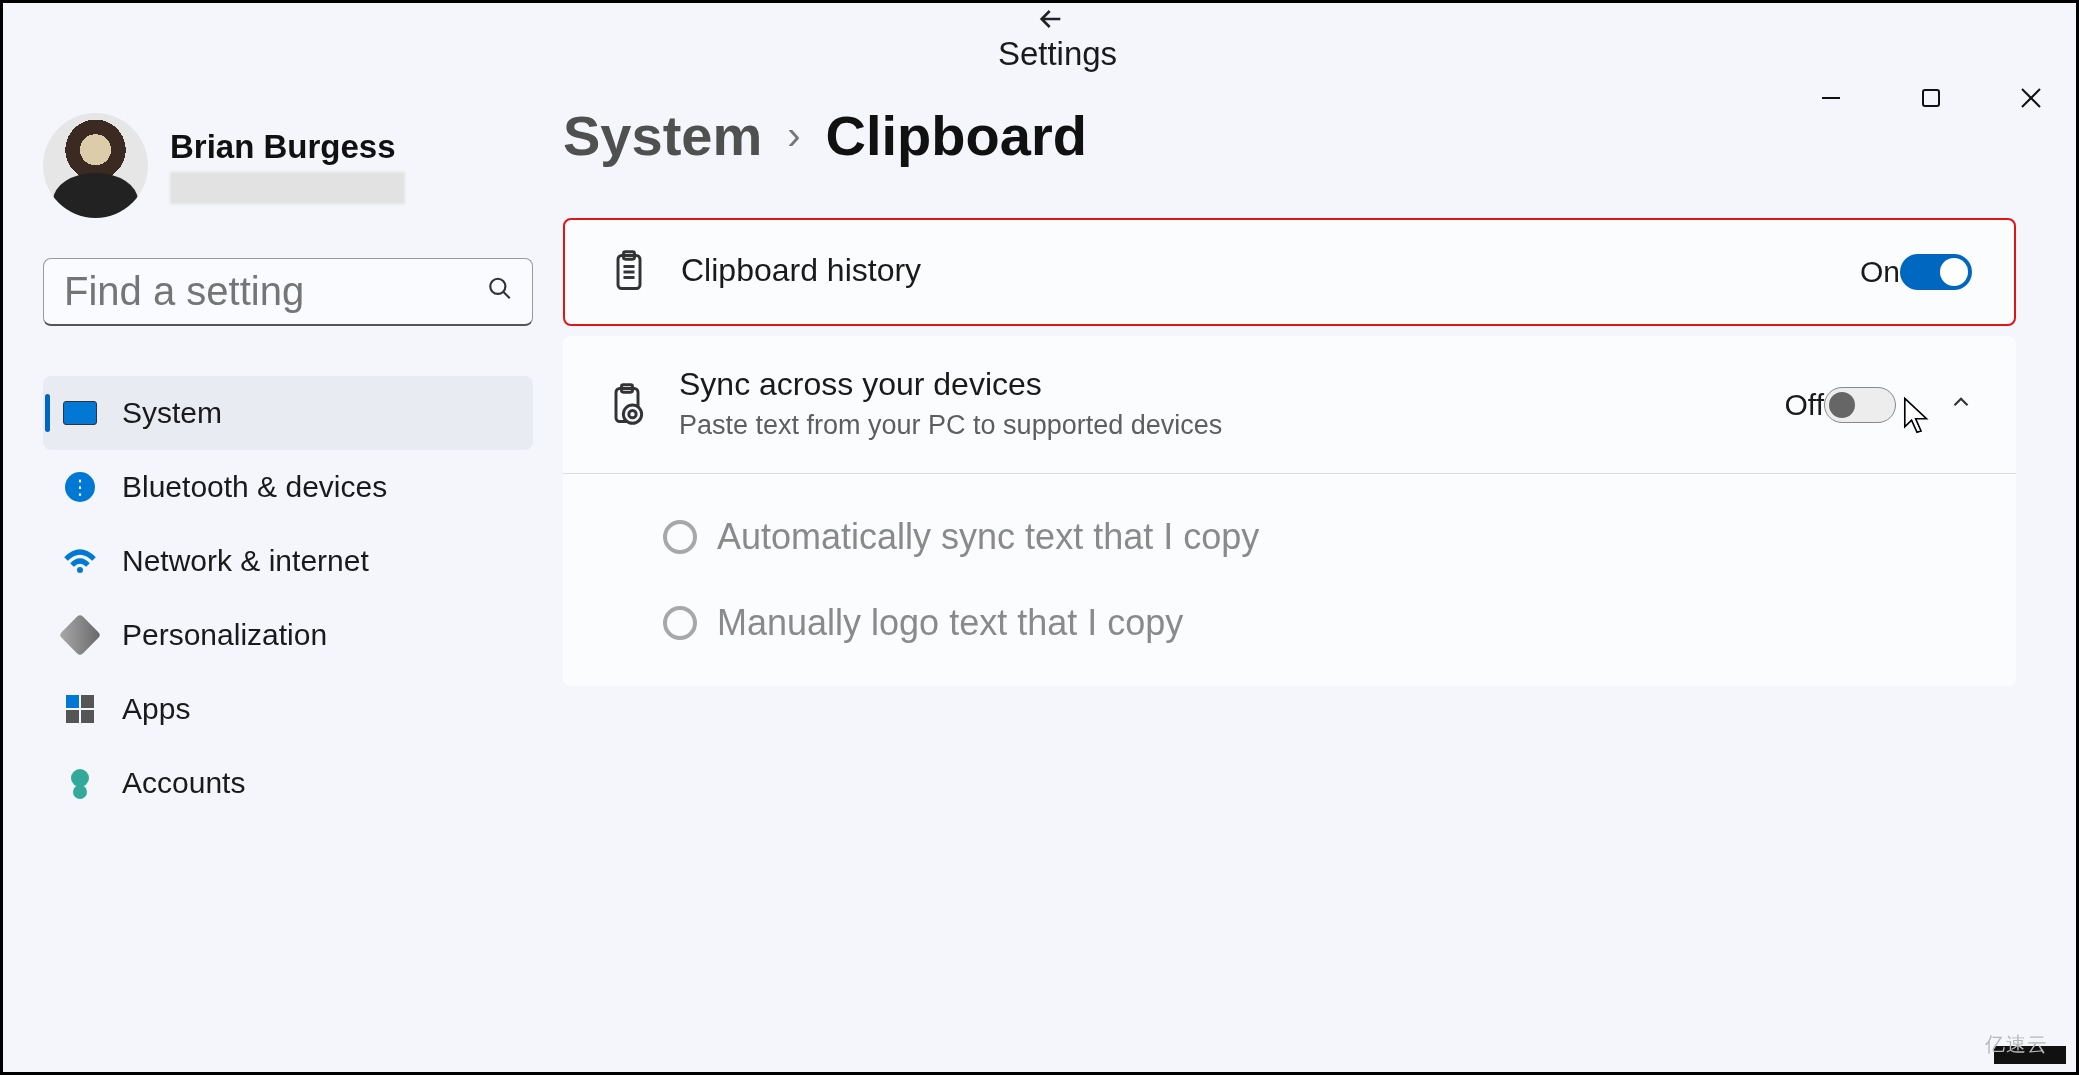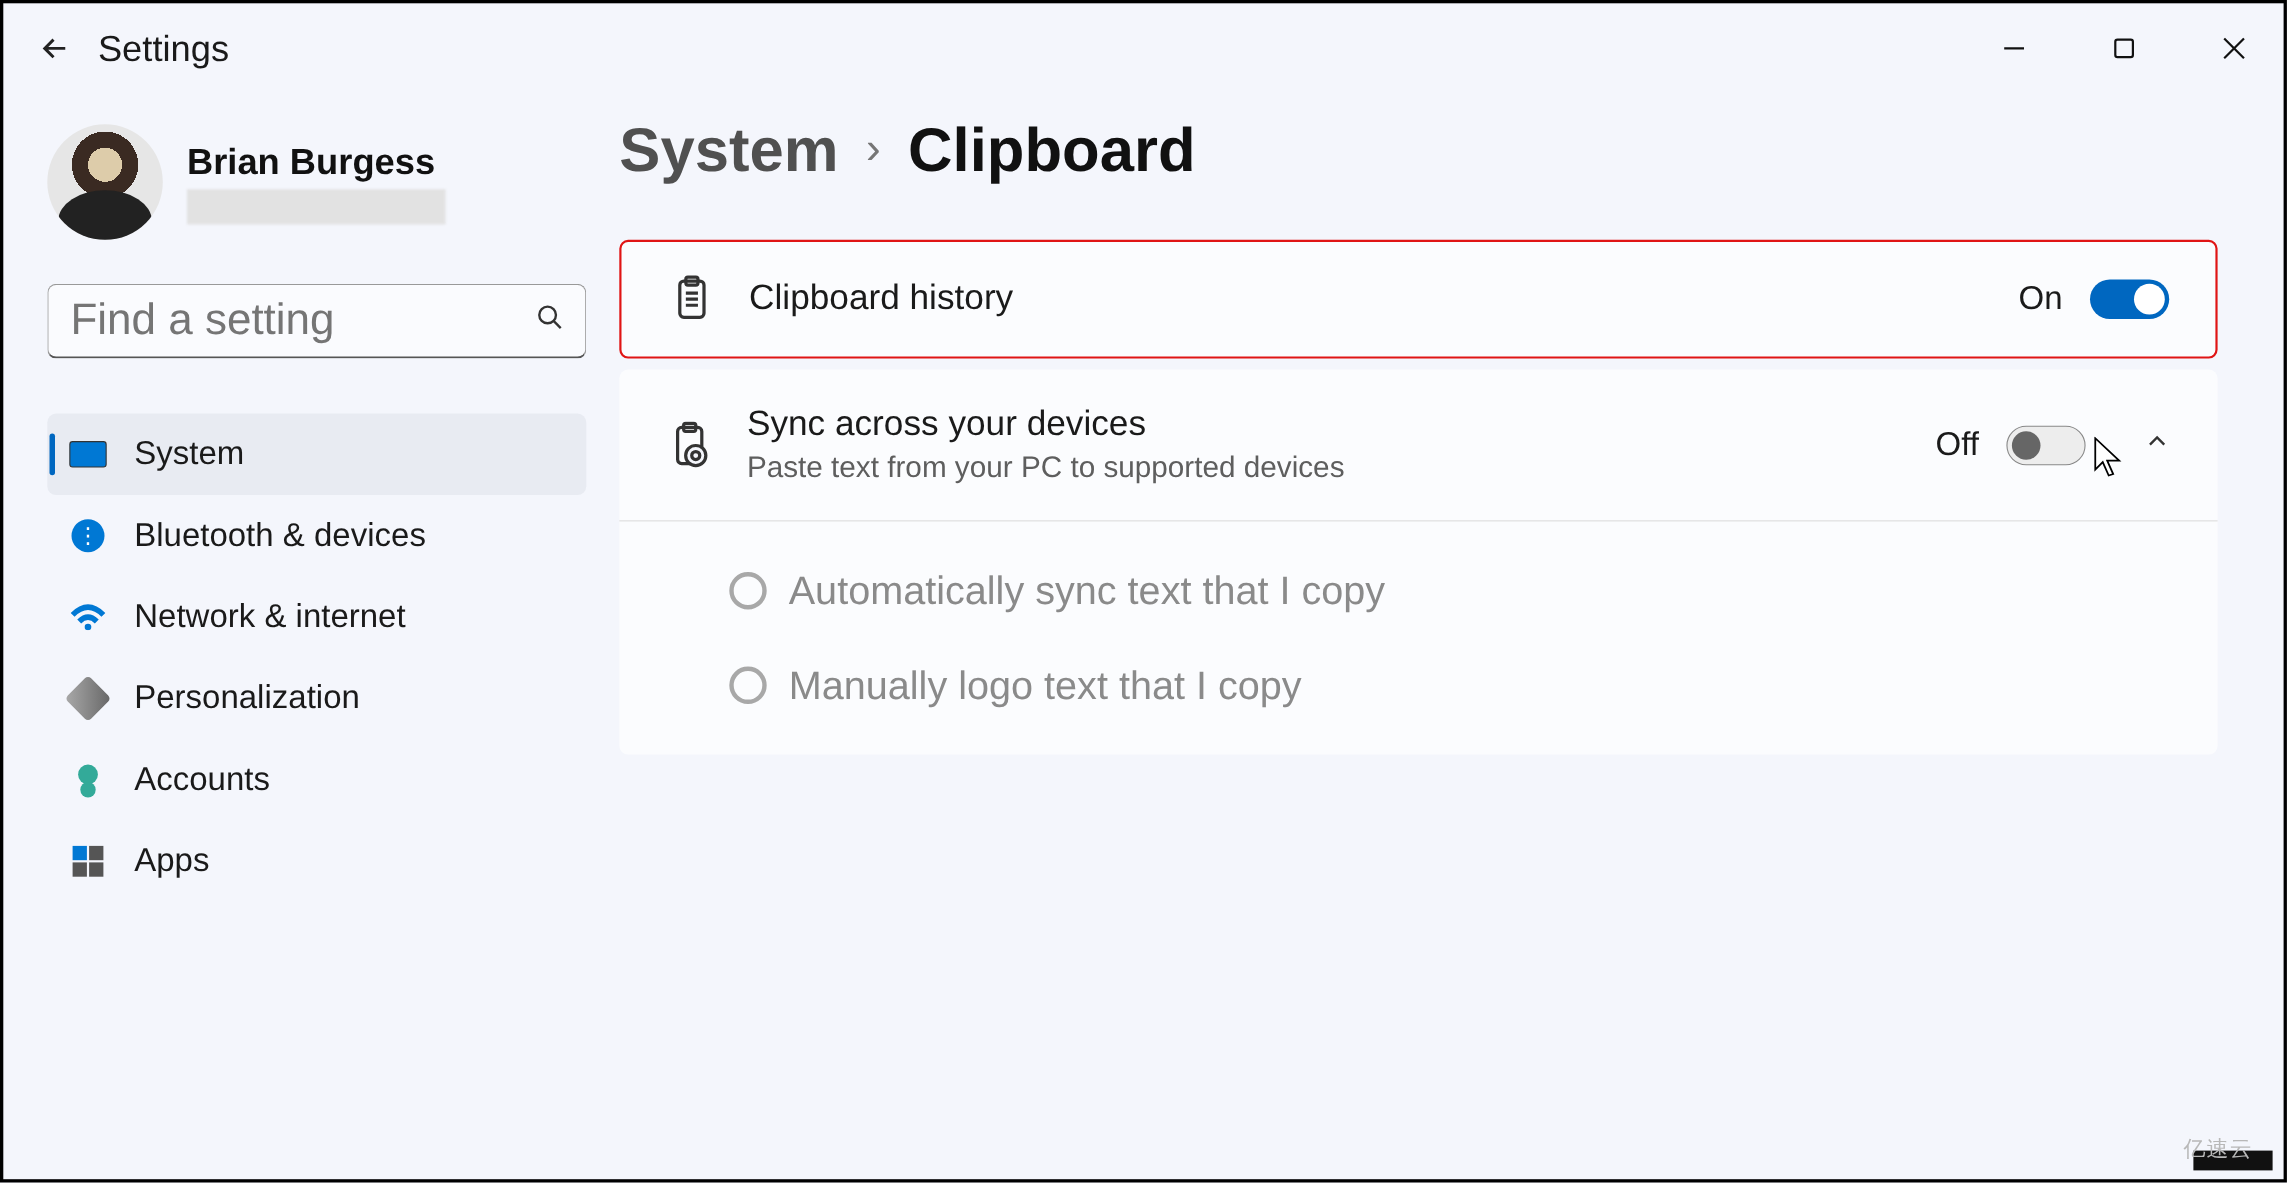--- a/index.html
+++ b/index.html
@@ -10,20 +10,21 @@
   height: 1075px;
   border: 3px solid #000;
   position: relative;
   overflow: hidden;
 }
 .titlebar {
   display: flex;
   align-items: center;
   height: 82px;
   padding-left: 22px;
+  flex-direction: column;
 }
 .back-btn {
   width: 50px; height: 50px;
   display: flex; align-items: center; justify-content: center;
   font-size: 32px;
   color: #222;
   cursor: pointer;
 }
 .app-title {
   font-size: 33px;
@@ -181,21 +182,20 @@
 }
 .card-desc {
   font-size: 27px;
   color: #5e5e5e;
   max-width: 640px;
   line-height: 1.35;
 }
 .toggle-wrap {
   display: flex;
   align-items: center;
-  gap: 25px;
 }
 .toggle-label {
   font-size: 30px;
   color: #1a1a1a;
 }
 .toggle {
   width: 72px; height: 36px;
   border-radius: 18px;
   position: relative;
   cursor: pointer;
@@ -337,34 +337,34 @@
       <span>Network &amp; internet</span>
     </div>
     <div class="nav-item">
       <span class="nav-icon">
           <span class="icon-pers"></span>
         </span>
       <span>Personalization</span>
     </div>
     <div class="nav-item">
       <span class="nav-icon">
-          <span class="icon-acc"></span>
-        </span>
-      <span>Accounts</span>
-    </div>
-    <div class="nav-item">
-      <span class="nav-icon">
           <span class="icon-apps">
             <span></span>
             <span></span>
             <span></span>
             <span></span>
           </span>
         </span>
       <span>Apps</span>
+    </div>
+    <div class="nav-item">
+      <span class="nav-icon">
+          <span class="icon-acc"></span>
+        </span>
+      <span>Accounts</span>
     </div>
   </div>
 
   <div class="content">
     <div class="breadcrumb">
       <span class="bc-parent">System</span>
       <span class="bc-sep">›</span>
       <span class="bc-current">Clipboard</span>
     </div>
 

